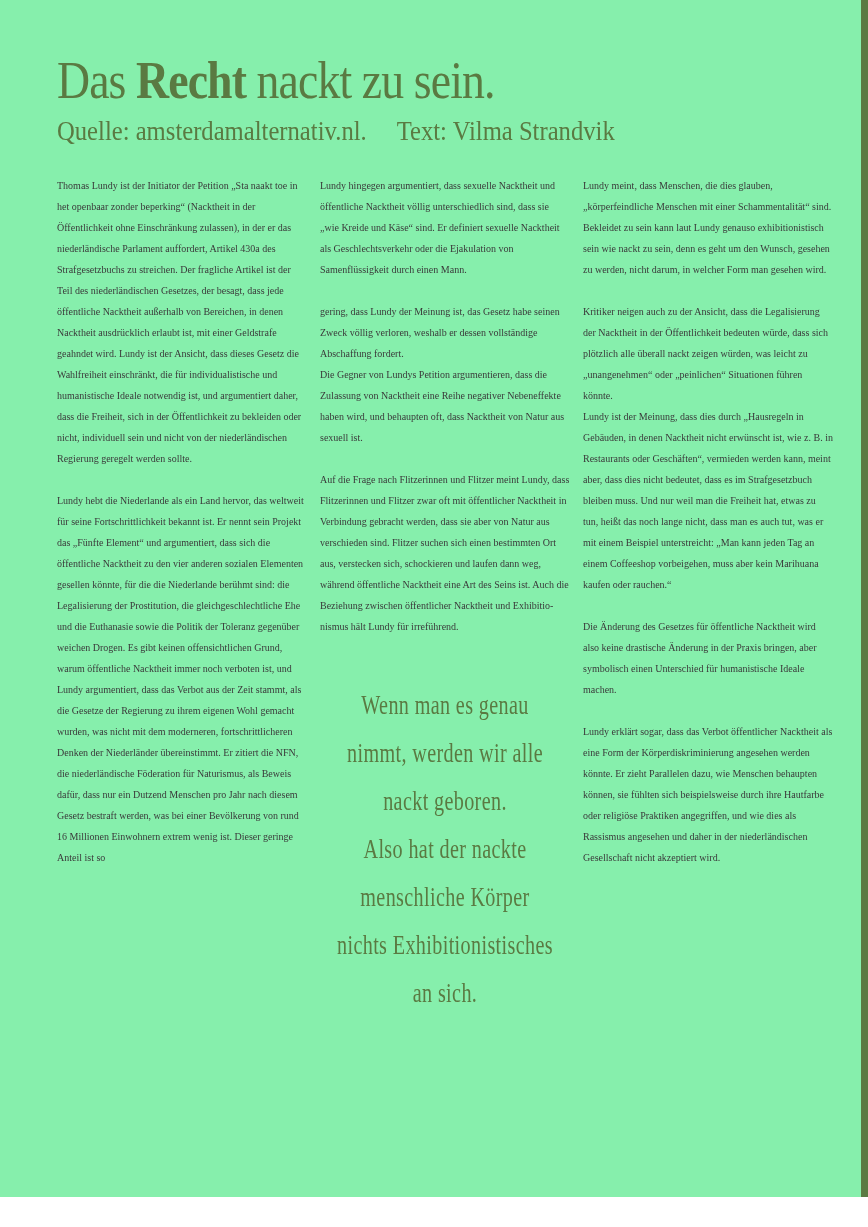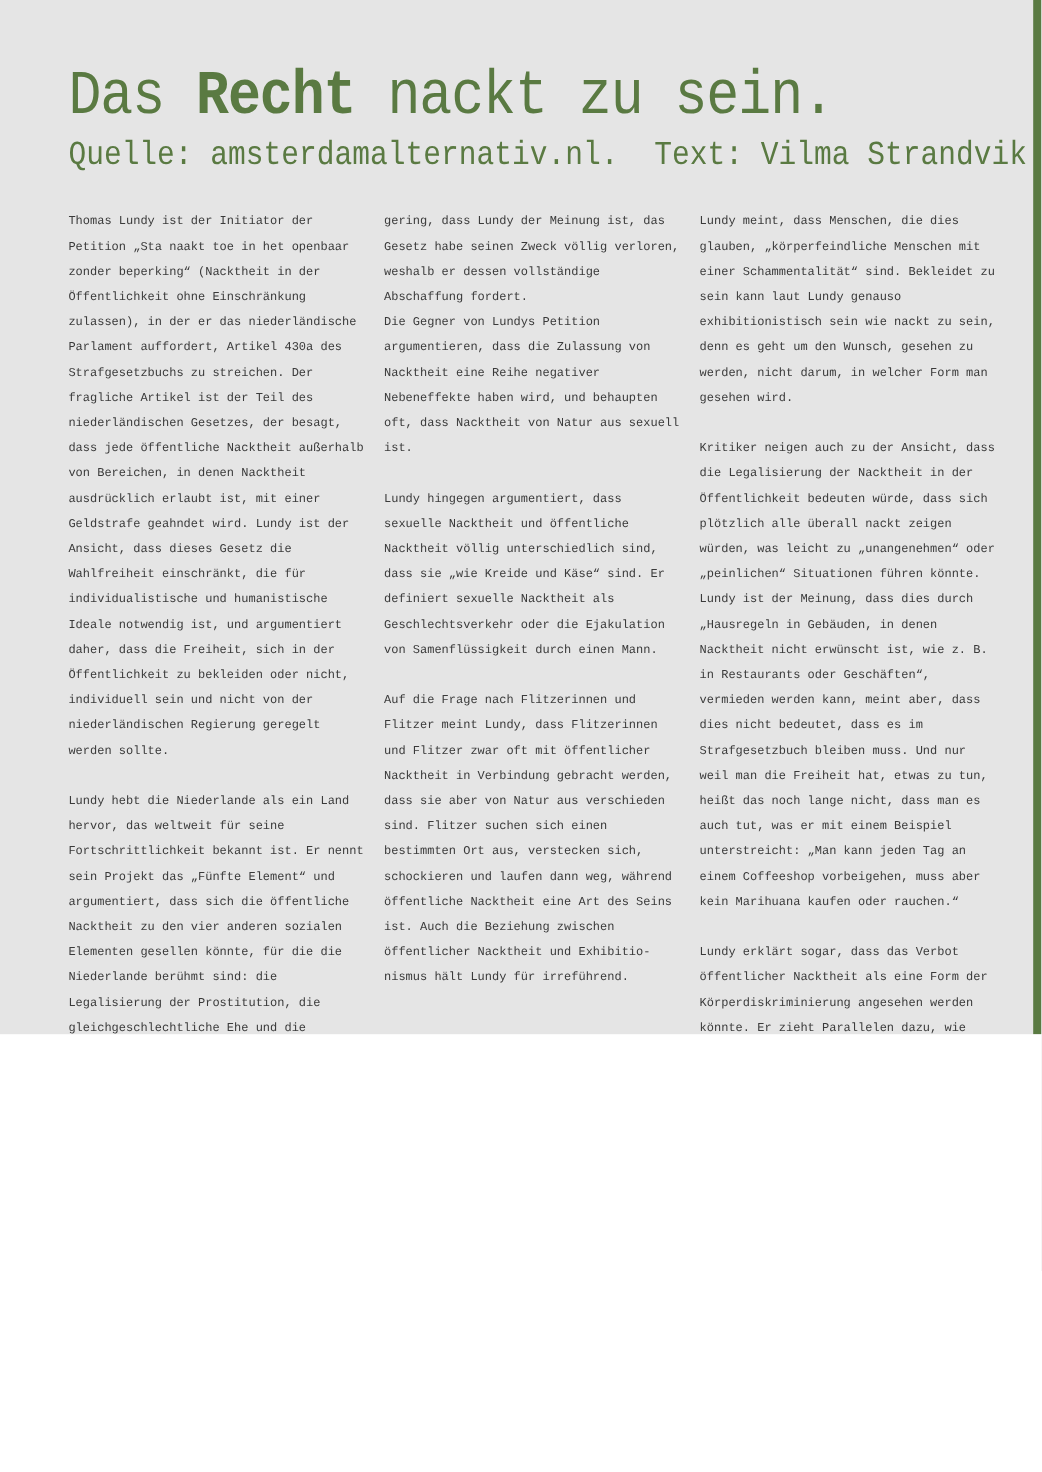--- a/index.html
+++ b/index.html
@@ -1,24 +1,24 @@
 <!DOCTYPE html>
 <html lang="de" style="--accent: #5a7a42; --body-text: #3a3a3a;"><head>
 <meta charset="utf-8">
 <style>
   :root { --accent: #5a7a42; --body-text: #3a3a3a; }
   * { margin: 0; padding: 0; box-sizing: border-box; }
   html, body { background: #ffffff; }
   .page {
     position: relative;
     width: 868px;
-    height: 862px;
-    background: #e5e5e5;
+    height: 1197px;
+    background: #86efac;
     overflow: hidden;
-    font-family: Liberation Mono, monospace;
+    font-family: Liberation Serif, serif;
   }
   .edge-bar {
     position: absolute;
     top: 0; right: 0;
     width: 7px; height: 100%;
     background: var(--accent);
   }
   header { position: absolute; left: 57px; top: 52px; }
   .title {
     color: var(--accent);
@@ -87,36 +87,37 @@
     <h1 class="title"><span>Das </span><strong>Recht</strong><span> nackt zu sein.</span></h1>
     <div class="subtitle"><span class="source">Quelle: amsterdamalternativ.nl.</span><span class="author">Text: Vilma Strandvik</span></div>
   </header>
 
   <main>
     <div class="col">
       <p>Thomas Lundy ist der Initiator der Petition „Sta naakt toe in het open­baar zonder beperking“ (Nacktheit in der Öffentlichkeit ohne Einschrän­kung zulassen), in der er das nie­derländische Parlament auffordert, Artikel 430a des Strafgesetzbuchs zu streichen. Der fragliche Artikel ist der Teil des niederländischen Geset­zes, der besagt, dass jede öffentliche Nacktheit außerhalb von Bereichen, in denen Nacktheit ausdrücklich erlaubt ist, mit einer Geldstrafe geahndet wird. Lundy ist der Ansicht, dass dieses Gesetz die Wahlfreiheit einschränkt, die für individualisti­sche und humanistische Ideale notwendig ist, und argumentiert daher, dass die Freiheit, sich in der Öffentlichkeit zu bekleiden oder nicht, individuell sein und nicht von der niederländischen Regierung geregelt werden sollte.</p>
       <p>Lundy hebt die Niederlande als ein Land hervor, das weltweit für seine Fortschrittlichkeit bekannt ist. Er nennt sein Projekt das „Fünfte Element“ und argumentiert, dass sich die öffentliche Nacktheit zu den vier anderen sozialen Elementen ge­sellen könnte, für die die Niederlande berühmt sind: die Legalisierung der Prostitution, die gleichgeschlecht­liche Ehe und die Euthanasie sowie die Politik der Toleranz gegenüber weichen Drogen. Es gibt keinen offensichtlichen Grund, warum öffentliche Nacktheit immer noch verboten ist, und Lundy argumen­tiert, dass das Verbot aus der Zeit stammt, als die Gesetze der Regie­rung zu ihrem eigenen Wohl gemacht wurden, was nicht mit dem moderneren, fortschrittlicheren Denken der Niederländer überein­stimmt. Er zitiert die NFN, die niederländische Föderation für Naturismus, als Beweis dafür, dass nur ein Dutzend Menschen pro Jahr nach diesem Gesetz bestraft werden, was bei einer Bevölkerung von rund 16 Millionen Einwohnern extrem wenig ist. Dieser geringe Anteil ist so</p>
     </div>
     <div class="col">
+      <p>Lundy hingegen argumentiert, dass sexuelle Nacktheit und öffentliche Nacktheit völlig unterschiedlich sind, dass sie „wie Kreide und Käse“ sind. Er definiert sexuelle Nacktheit als Geschlechtsverkehr oder die Ejaku­lation von Samenflüssigkeit durch einen Mann.</p>
       <p>gering, dass Lundy der Meinung ist, das Gesetz habe seinen Zweck völlig verloren, weshalb er dessen voll­ständige Abschaffung fordert.
 Die Gegner von Lundys Petition argumentieren, dass die Zulassung von Nacktheit eine Reihe negativer Nebeneffekte haben wird, und behaupten oft, dass Nacktheit von Natur aus sexuell ist.</p>
-      <p>Lundy hingegen argumentiert, dass sexuelle Nacktheit und öffentliche Nacktheit völlig unterschiedlich sind, dass sie „wie Kreide und Käse“ sind. Er definiert sexuelle Nacktheit als Geschlechtsverkehr oder die Ejaku­lation von Samenflüssigkeit durch einen Mann.</p>
       <p>Auf die Frage nach Flitzerinnen und Flitzer meint Lundy, dass Flitzerinnen und Flitzer zwar oft mit öffentlicher Nacktheit in Verbindung gebracht werden, dass sie aber von Natur aus verschieden sind. Flitzer suchen sich einen bestimmten Ort aus, verstecken sich, schockieren und laufen dann weg, während öffent­liche Nacktheit eine Art des Seins ist. Auch die Beziehung zwischen öffentlicher Nacktheit und Exhibitio­nismus hält Lundy für irreführend.</p>
       <div class="pull-quote">Wenn man es genau
 nimmt, werden wir alle
 nackt geboren.
 Also hat der nackte
 menschliche Körper
 nichts Exhibitionistisches
 an sich.</div>
     </div>
     <div class="col">
       <p>Lundy meint, dass Menschen, die dies glauben, „körperfeindliche Menschen mit einer Schammenta­lität“ sind. Bekleidet zu sein kann laut Lundy genauso exhibitionistisch sein wie nackt zu sein, denn es geht um den Wunsch, gesehen zu werden, nicht darum, in welcher Form man gesehen wird.</p>
       <p>Kritiker neigen auch zu der Ansicht, dass die Legalisierung der Nacktheit in der Öffentlichkeit bedeuten würde, dass sich plötzlich alle überall nackt zeigen würden, was leicht zu „unan­genehmen“ oder „peinlichen“ Situati­onen führen könnte.
 Lundy ist der Meinung, dass dies durch „Hausregeln in Gebäuden, in denen Nacktheit nicht erwünscht ist, wie z. B. in Restaurants oder Geschäften“, vermieden werden kann, meint aber, dass dies nicht bedeutet, dass es im Strafgesetz­buch bleiben muss. Und nur weil man die Freiheit hat, etwas zu tun, heißt das noch lange nicht, dass man es auch tut, was er mit einem Beispiel unterstreicht: „Man kann jeden Tag an einem Coffeeshop vorbeigehen, muss aber kein Marihuana kaufen oder rauchen.“</p>
+      <p>Die Änderung des Gesetzes für öf­fentliche Nacktheit wird also keine drastische Änderung in der Praxis bringen, aber symbolisch einen Unterschied für humanistische Ideale machen.</p>
       <p>Lundy erklärt sogar, dass das Verbot öffentlicher Nacktheit als eine Form der Körperdiskriminierung angese­hen werden könnte. Er zieht Paralle­len dazu, wie Menschen behaupten können, sie fühlten sich beispiels­weise durch ihre Hautfarbe oder religiöse Praktiken angegriffen, und wie dies als Rassismus angesehen und daher in der niederländischen Gesellschaft nicht akzeptiert wird.</p>
     </div>
   </main>
 
   <footer>Nahtlos Braun 8</footer>
 
   <div class="edge-bar"></div>
 
 </div>
 

